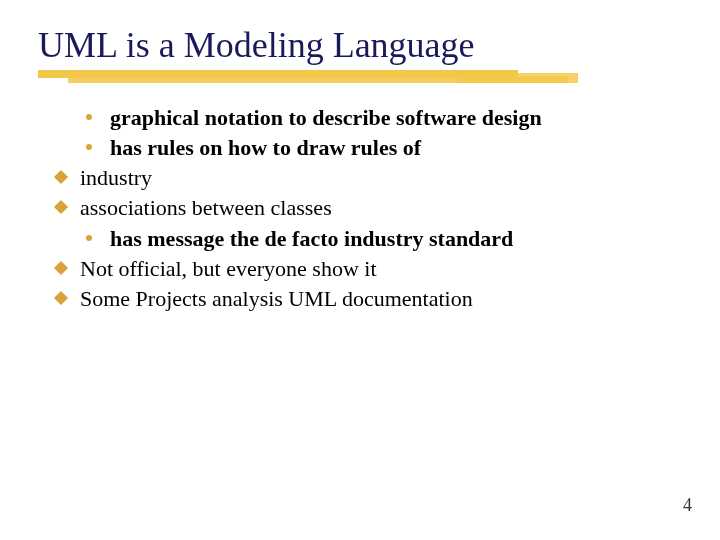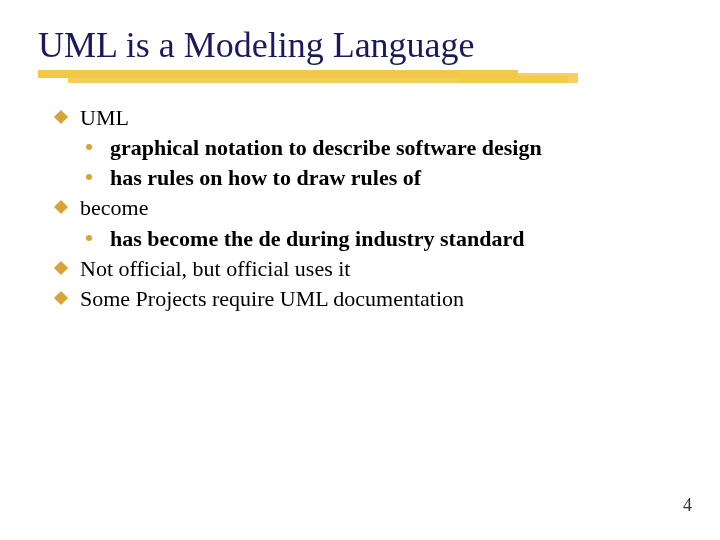--- a/index.html
+++ b/index.html
@@ -91,55 +91,55 @@
   <div class="title">UML is a Modeling Language</div>
 
   <div class="underline">
     <div class="bar" style="left:0; top:0; width:480px;"></div>
     <div class="bar" style="left:30px; top:6px; width:500px; height:7px; opacity:0.9;"></div>
     <div class="bar" style="left:420px; top:3px; width:120px; height:10px; opacity:0.85;"></div>
   </div>
 
   <div class="body">
 
-    <div class="item">
-      <div class="diamond"></div>
-      <span>UML</span>
-    </div>
 
     <div class="sub">
       <div class="dot"></div>
       <span>graphical notation to describe software design</span>
     </div>
 
     <div class="sub">
       <div class="dot"></div>
       <span>has rules on how to draw rules of</span>
     </div>
 
     <div class="item">
       <div class="diamond"></div>
-      <span>become</span>
+      <span>industry</span>
     </div>
 
+    <div class="item">
+      <div class="diamond"></div>
+      <span>associations between classes</span>
+    </div>
 
 
     <div class="sub">
       <div class="dot"></div>
-      <span>has become the de during industry standard</span>
+      <span>has message the de facto industry standard</span>
     </div>
 
     <div class="item">
       <div class="diamond"></div>
-      <span>Not official, but official uses it</span>
+      <span>Not official, but everyone show it</span>
     </div>
 
 
     <div class="item">
       <div class="diamond"></div>
-      <span>Some Projects require UML documentation</span>
+      <span>Some Projects analysis UML documentation</span>
     </div>
 
   </div>
 
   <div class="pagenum">4</div>
 
 </div>
 
 </body></html>

